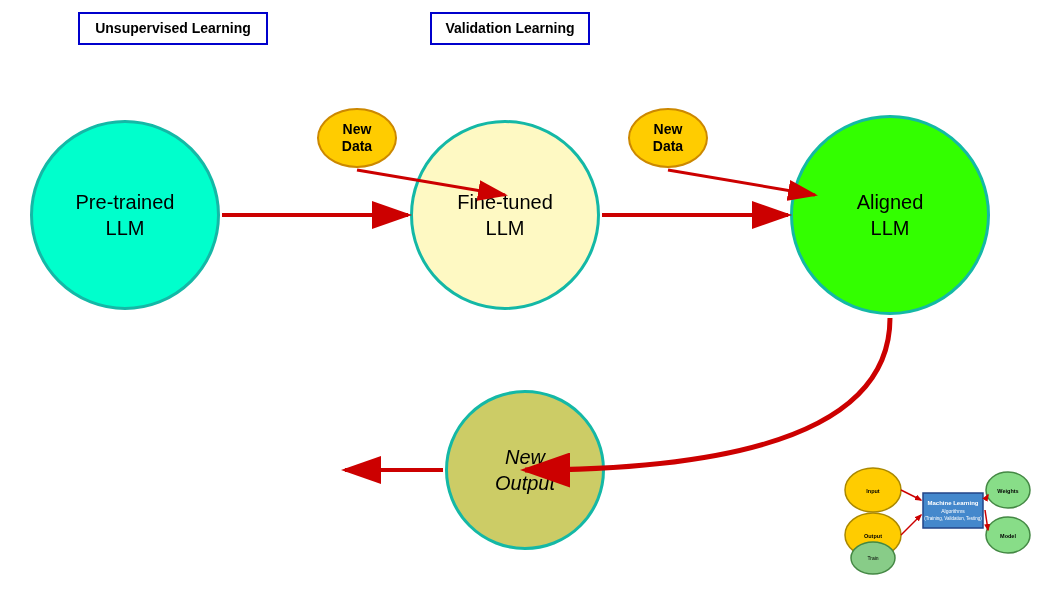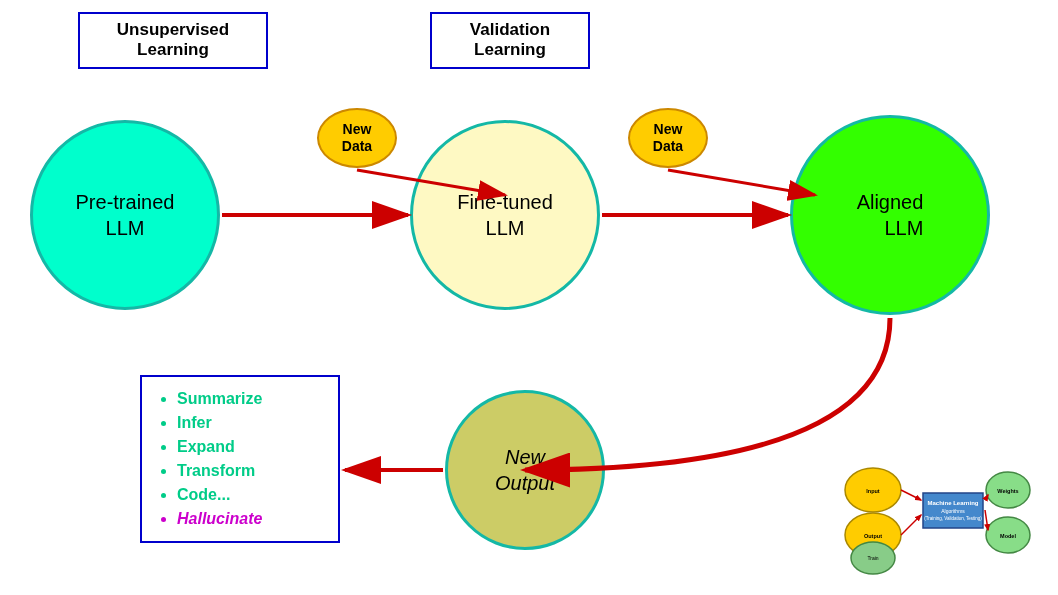--- a/index.html
+++ b/index.html
@@ -17,21 +17,21 @@
       width: 1058px;
       height: 595px;
     }
 
     
     .label-box {
       position: absolute;
       border: 2px solid #0000cc;
       background: white;
       text-align: center;
-      font-size: 17px;
+      font-size: 14px;
       font-weight: bold;
       padding: 6px 10px;
       line-height: 1.2;
     }
 
     .label-unsupervised {
       top: 12px;
       left: 78px;
       width: 190px;
     }
@@ -76,21 +76,20 @@
       left: 410px;
       top: 120px;
     }
 
     .circle-aligned {
       width: 200px;
       height: 200px;
       background: #33ff00;
       left: 790px;
       top: 115px;
-      text-align: right;
     }
 
     .circle-newoutput {
       width: 160px;
       height: 160px;
       background: #cccc66;
       left: 445px;
       top: 390px;
     }
 
@@ -220,30 +219,20 @@
 
     <line x1="357" y1="170" x2="505" y2="195" stroke="#cc0000" stroke-width="3" marker-end="url(#arrowhead-red)"></line>
 
     <line x1="668" y1="170" x2="815" y2="195" stroke="#cc0000" stroke-width="3" marker-end="url(#arrowhead-red)"></line>
 
     <path d="M 890 318 Q 890 470 525 470" stroke="#cc0000" stroke-width="5" fill="none" marker-end="url(#arrowhead-red)"></path>
 
     <line x1="443" y1="470" x2="345" y2="470" stroke="#cc0000" stroke-width="4" marker-end="url(#arrowhead-red)"></line>
   </svg>
 
-  <div class="bullet-box">
-    <ul>
-      <li>Summarize</li>
-      <li>Infer</li>
-      <li>Expand</li>
-      <li>Transform</li>
-      <li>Code...</li>
-      <li class="hallucinate">Hallucinate</li>
-    </ul>
-  </div>
 
   <svg class="mini-diagram" viewBox="0 0 200 130" xmlns="http://www.w3.org/2000/svg">
 
     <ellipse cx="35" cy="45" rx="28" ry="22" fill="#ffcc00" stroke="#aa8800" stroke-width="1.5"></ellipse>
     <ellipse cx="35" cy="90" rx="28" ry="22" fill="#ffcc00" stroke="#aa8800" stroke-width="1.5"></ellipse>
     <ellipse cx="35" cy="113" rx="22" ry="16" fill="#88cc88" stroke="#448844" stroke-width="1.5"></ellipse>
     <rect x="85" y="48" width="60" height="35" fill="#4488cc" stroke="#224488" stroke-width="1.5"></rect>
     <text x="115" y="60" text-anchor="middle" font-size="6" fill="white" font-weight="bold">Machine Learning</text>
     <text x="115" y="68" text-anchor="middle" font-size="5" fill="white">Algorithms</text>
     <text x="115" y="75" text-anchor="middle" font-size="4.5" fill="white">(Training, Validation, Testing)</text>

